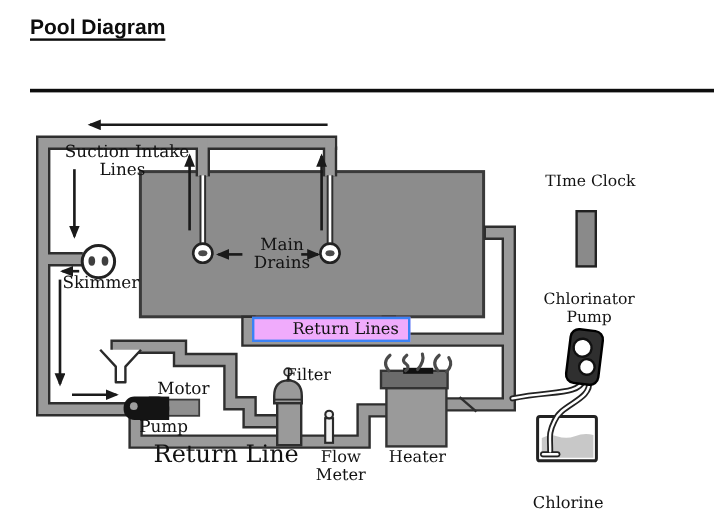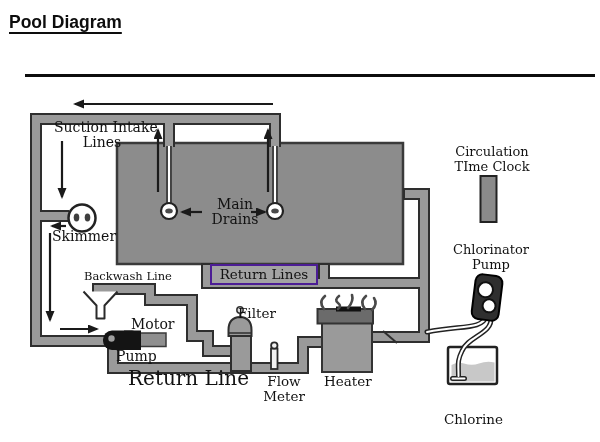--- a/index.html
+++ b/index.html
@@ -1,34 +1,34 @@
 <!DOCTYPE html>
 <html style="--pool-fill: #8c8c8c; --pipe-fill: #9a9a9a; --pipe-outline: #2e2e2e; --heater-cap: #6b6b6b; --pump-body: #141414; --chlorine-liquid: #c8c8c8; --text: #121212;"><head>
 <meta charset="utf-8">
 <style>
   html,body{margin:0;padding:0;background:#fff;}
   #stage{position:relative;width:600px;height:442px;background:#fff;overflow:hidden;
          font-family:"DejaVu Serif","Liberation Serif",serif;}
-  #page-title{position:absolute;left:9px;top:12px;font-family:"Liberation Sans","DejaVu Sans",sans-serif;
+  #page-title{position:absolute;left:25px;top:12px;font-family:"Liberation Sans","DejaVu Sans",sans-serif;
          font-size:17.5px;font-weight:700;color:#0d0d0d;text-decoration:underline;
          text-decoration-thickness:2px;text-underline-offset:4px;}
   #rule{position:absolute;left:25px;top:74px;width:570px;height:3px;background:#0d0d0d;}
   svg{position:absolute;left:0;top:0;}
   .lbl{position:absolute;color:#121212;white-space:nowrap;font-size:13.5px;line-height:14.5px;}
   .ctr{text-align:center;}
   .lbl span{display:block;margin-left:16px;}
   #suction-label{left:38px;top:120px;width:112px;font-size:14px;}
   #maindrains-label{left:193px;top:197px;width:68px;font-size:14px;}
   #skimmer-label{left:52px;top:229px;font-size:14px;}
   #backwash-label{left:84px;top:269px;font-size:11.5px;}
   #motor-label{left:131px;top:317px;font-size:14px;}
   #pump-label{left:116px;top:349px;font-size:14px;}
   #returnline-label{left:128px;top:371px;font-size:20px;text-align:right;}
-  #returnlines-box{position:absolute;left:210px;top:264px;width:104px;height:17px;background:#a3a3a3;
-      border:2px solid #4c1d95;text-align:center;font-size:13.5px;line-height:17px;color:#121212;}
+  #returnlines-box{position:absolute;left:210px;top:264px;width:104px;height:17px;background:#f0abfc;
+      border:2px solid #3b82f6;text-align:center;font-size:13.5px;line-height:17px;color:#121212;padding-left:24px;}
   #filter-label{left:238px;top:306px;text-align:right;}
   #flowmeter-label{left:244px;top:374px;width:64px;}
   #heater-label{left:324px;top:374px;}
   #circulation-label{left:434px;top:145px;width:100px;font-size:13px;}
   #chlorinator-label{left:433px;top:243px;width:100px;font-size:13px;}
   #chlorine-label{left:444px;top:384px;margin-top:28px;}
 </style>
 </head>
 <body>
 
@@ -166,35 +166,33 @@
 
   <div class="lbl ctr" id="suction-label">
     <span>Suction Intake</span>
     <span>Lines</span>
   </div>
   <div class="lbl ctr" id="maindrains-label">
     <span>Main</span>
     <span>Drains</span>
   </div>
   <div class="lbl" id="skimmer-label">Skimmer</div>
-  <div class="lbl" id="backwash-label">Backwash Line</div>
   <div class="lbl" id="motor-label">Motor</div>
   <div class="lbl" id="pump-label">Pump</div>
   <div class="lbl" id="returnline-label">Return Line</div>
   <div id="returnlines-box">
     <span>Return Lines</span>
   </div>
   <div class="lbl" id="filter-label">Filter</div>
   <div class="lbl ctr" id="flowmeter-label">
     <span>Flow</span>
     <span>Meter</span>
   </div>
   <div class="lbl" id="heater-label">Heater</div>
   <div class="lbl ctr" id="circulation-label">
-    <span>Circulation</span>
     <span>TIme Clock</span>
   </div>
   <div class="lbl ctr" id="chlorinator-label">
     <span>Chlorinator</span>
     <span>Pump</span>
   </div>
   <div class="lbl" id="chlorine-label">Chlorine</div>
 </div>
 
 </body></html>

